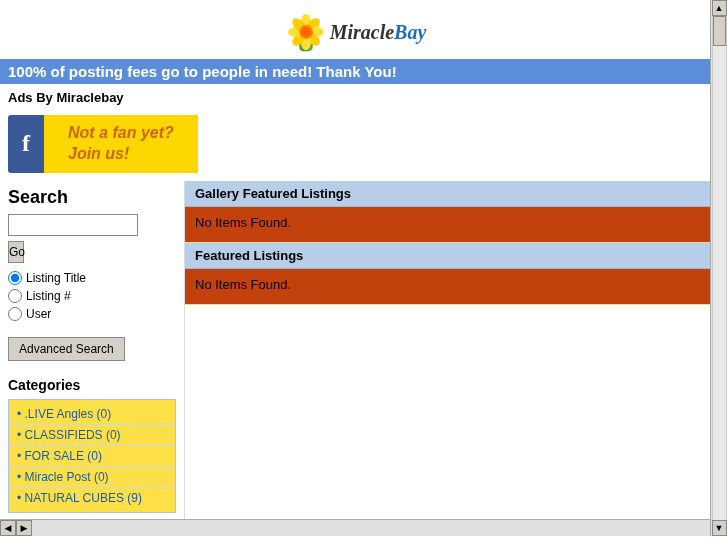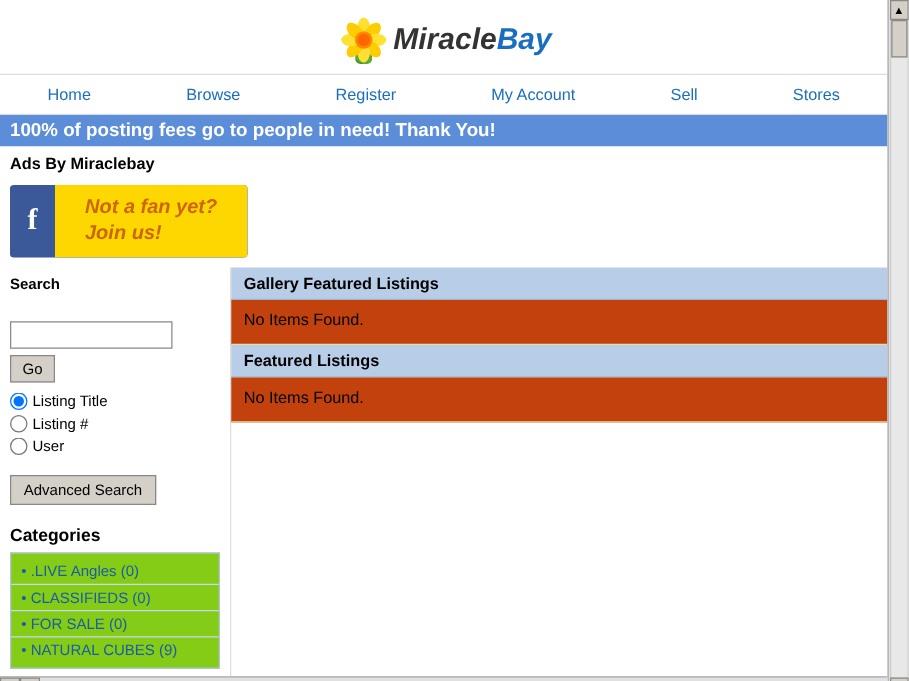--- a/index.html
+++ b/index.html
@@ -60,24 +60,24 @@
       padding: 10px 0 5px 0;
       background: #fff;
     }
     .logo-area {
       display: flex;
       align-items: center;
       justify-content: center;
       gap: 2px;
     }
     .logo-text {
-      font-size: 24px;
+      font-size: 20px;
       font-weight: bold;
       color: #333;
-      font-family: Liberation Sans, sans-serif;
+      font-family: Liberation Serif, serif;
       font-style: italic;
     }
     .logo-text .miracle {
       color: #333;
     }
     .logo-text .bay {
       color: #1a6ebf;
     }
 
     
@@ -156,35 +156,35 @@
       padding: 6px 8px;
       border-right: 1px solid #ddd;
     }
     .right-col {
       flex: 1;
       padding: 0;
     }
 
     
     .search-label {
-      font-size: 12px;
-      font-weight: bold;
-      margin-bottom: 23px;
+      font-size: 18px;
+      font-weight: bold;
+      margin-bottom: 6px;
     }
     .search-input {
       width: 130px;
       height: 22px;
       border: 1px solid #888;
       padding: 2px 4px;
       font-size: 12px;
     }
     .go-btn {
       display: block;
       margin-top: 5px;
-      width: 36px;
+      width: 16px;
       height: 22px;
       background: #d4d0c8;
       border: 1px solid #888;
       font-size: 12px;
       cursor: pointer;
     }
     .radio-group {
       margin-top: 8px;
     }
     .radio-item {
@@ -208,21 +208,21 @@
     }
 
     
     .categories-label {
       font-size: 14px;
       font-weight: bold;
       margin-top: 16px;
       margin-bottom: 6px;
     }
     .categories-box {
-      background: #84cc16;
+      background: #fde047;
       border: 1px solid #b0c4de;
       padding: 4px 0;
     }
     .category-item {
       font-size: 12px;
       padding: 3px 8px;
       color: #000;
       border-bottom: 1px solid #c8d8f0;
     }
     .category-item:last-child {
@@ -299,28 +299,20 @@
           <circle cx="22" cy="22" r="7" fill="#ff8800"></circle>
           <circle cx="22" cy="22" r="5" fill="#ff6600"></circle>
         </svg>
         <span class="logo-text">
           <span class="miracle">Miracle</span><span class="bay">Bay</span>
         </span>
       </div>
     </div>
 
     
-    <div class="nav-bar">
-      <a class="nav-item">Home</a>
-      <a class="nav-item">Browse</a>
-      <a class="nav-item">Register</a>
-      <a class="nav-item">My Account</a>
-      <a class="nav-item">Sell</a>
-      <a class="nav-item">Stores</a>
-    </div>
 
     
     <div class="banner">
       <span>100% of posting fees go to people in need! Thank You!</span>
     </div>
 
     
     <div class="ads-section">
       <span>Ads By Miraclebay</span>
     </div>
@@ -371,20 +363,23 @@
           <div class="category-item">
             <a href="#">• .LIVE Angles (0)</a>
           </div>
           <div class="category-item">
             <a href="#">• CLASSIFIEDS (0)</a>
           </div>
           <div class="category-item">
             <a href="#">• FOR SALE (0)</a>
           </div>
           <div class="category-item">
+            <a href="#">• Miracle Post (0)</a>
+          </div>
+          <div class="category-item">
             <a href="#">• NATURAL CUBES (9)</a>
           </div>
         </div>
 
       </div>
 
       <div class="right-col">
 
         <div class="section-header">Gallery Featured Listings</div>
         <div class="section-body">No Items Found.</div>

